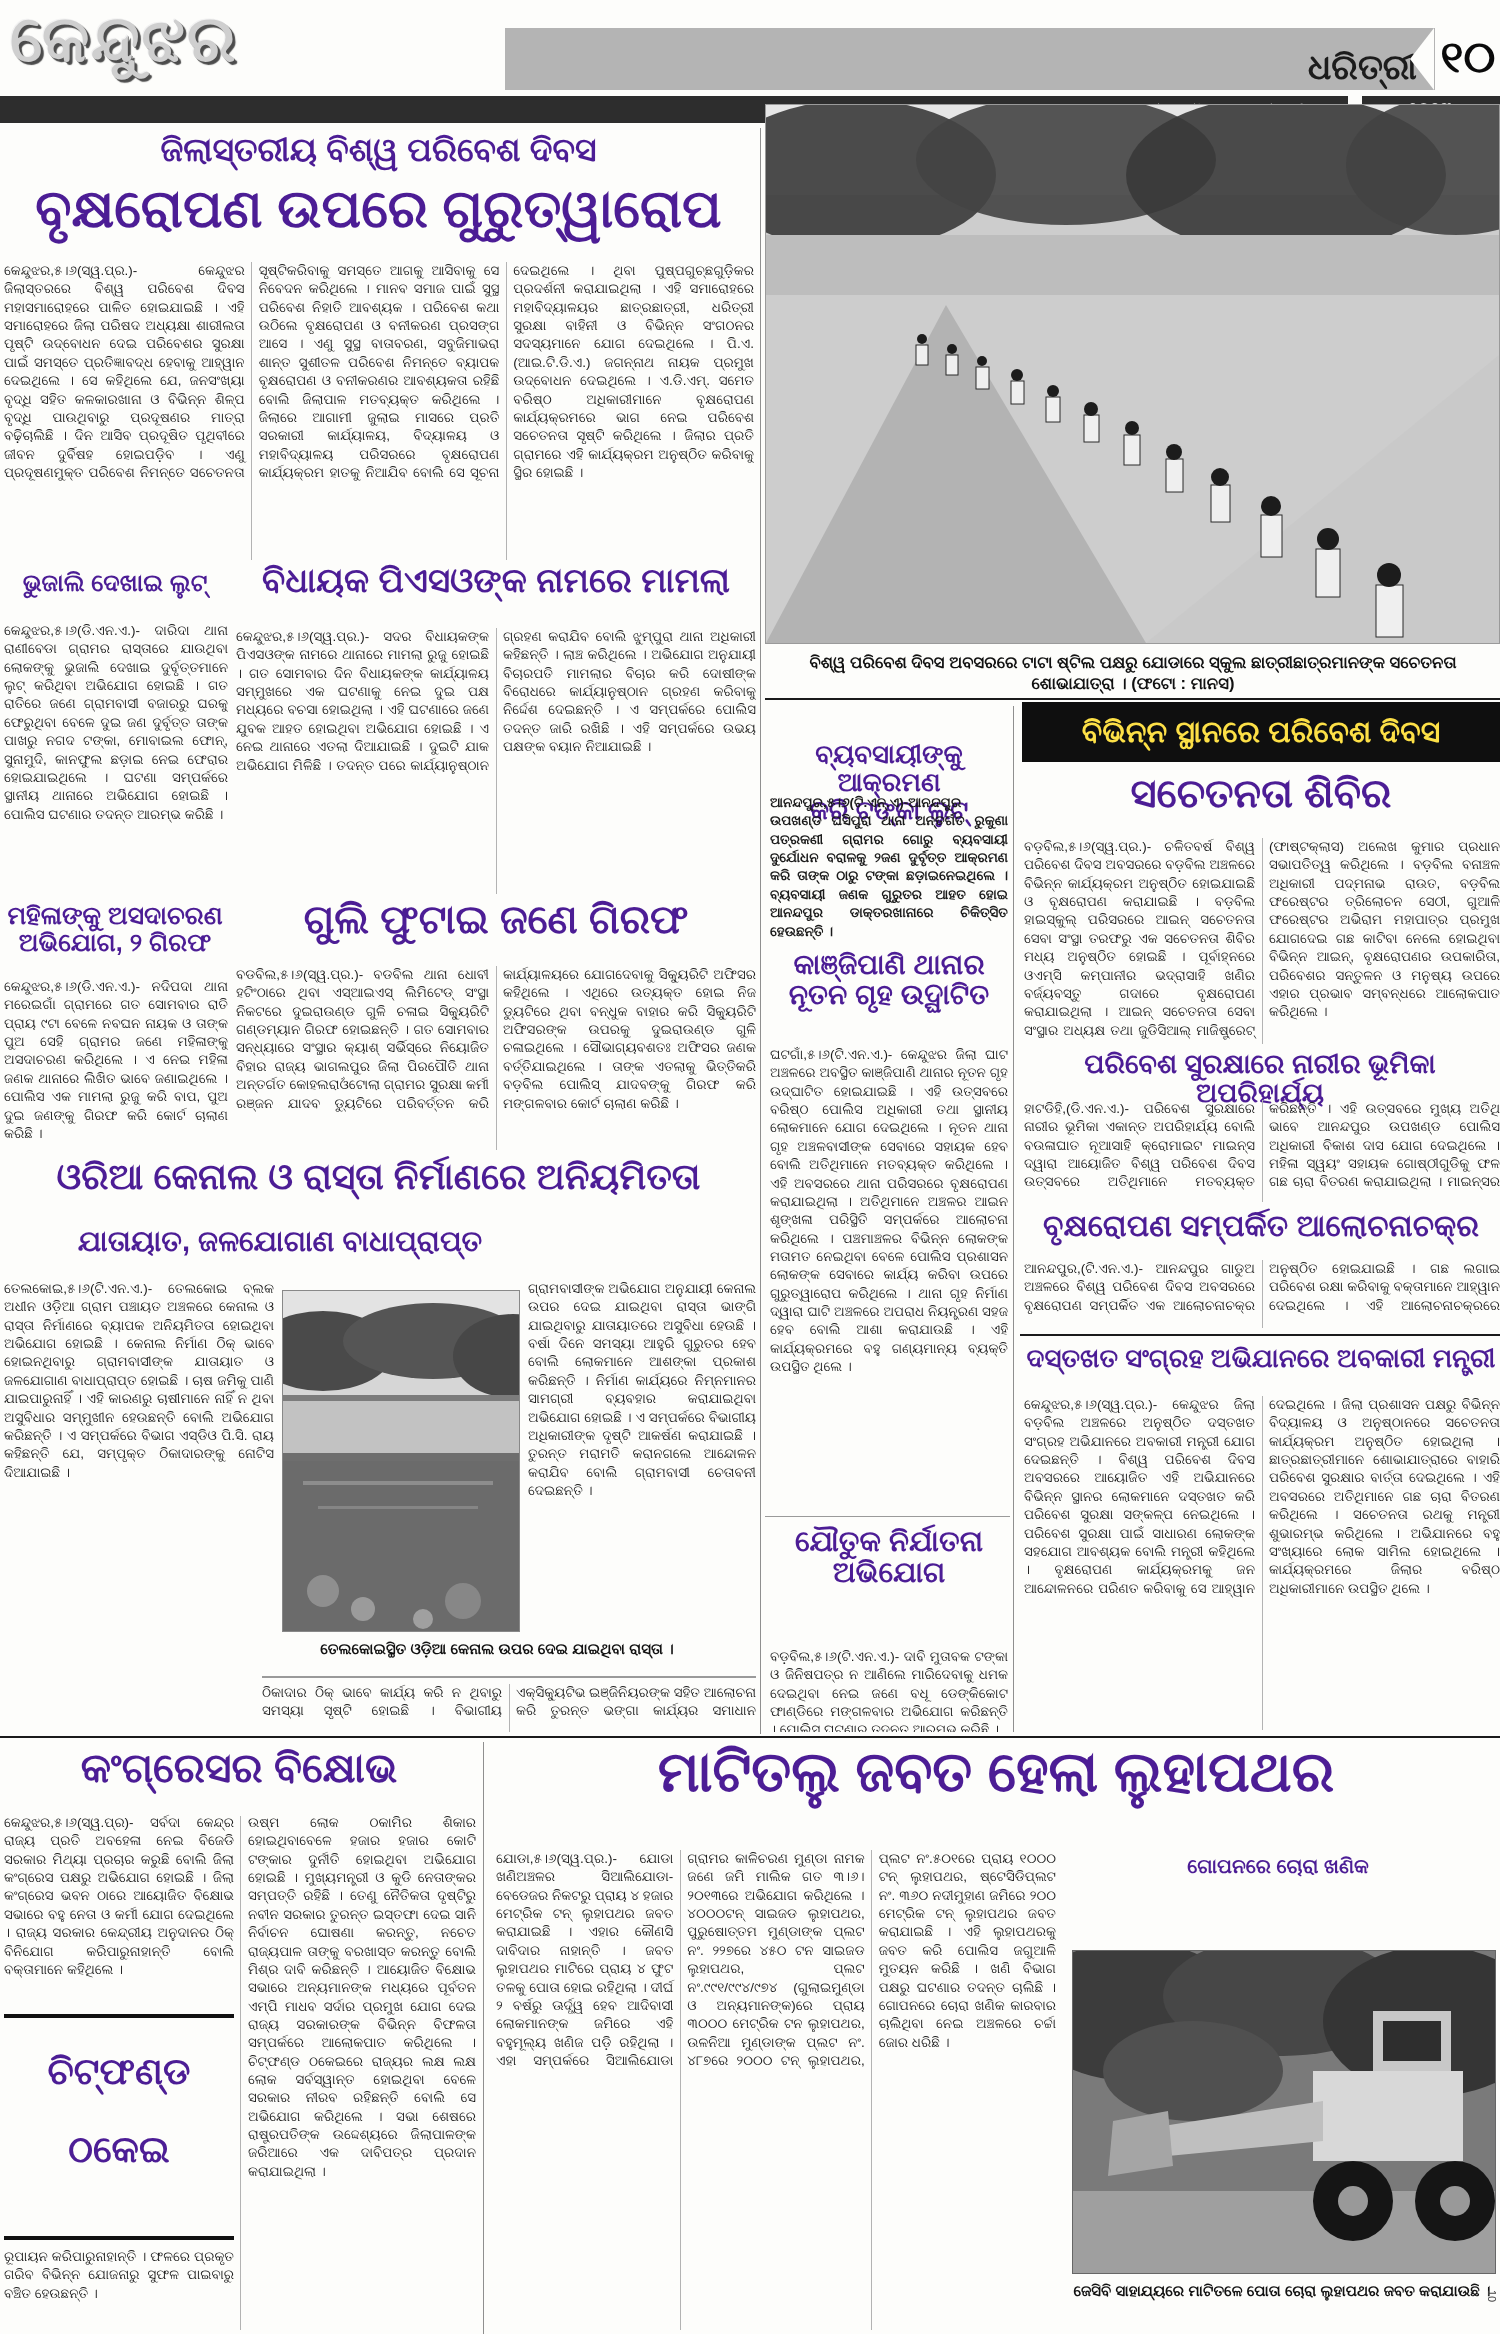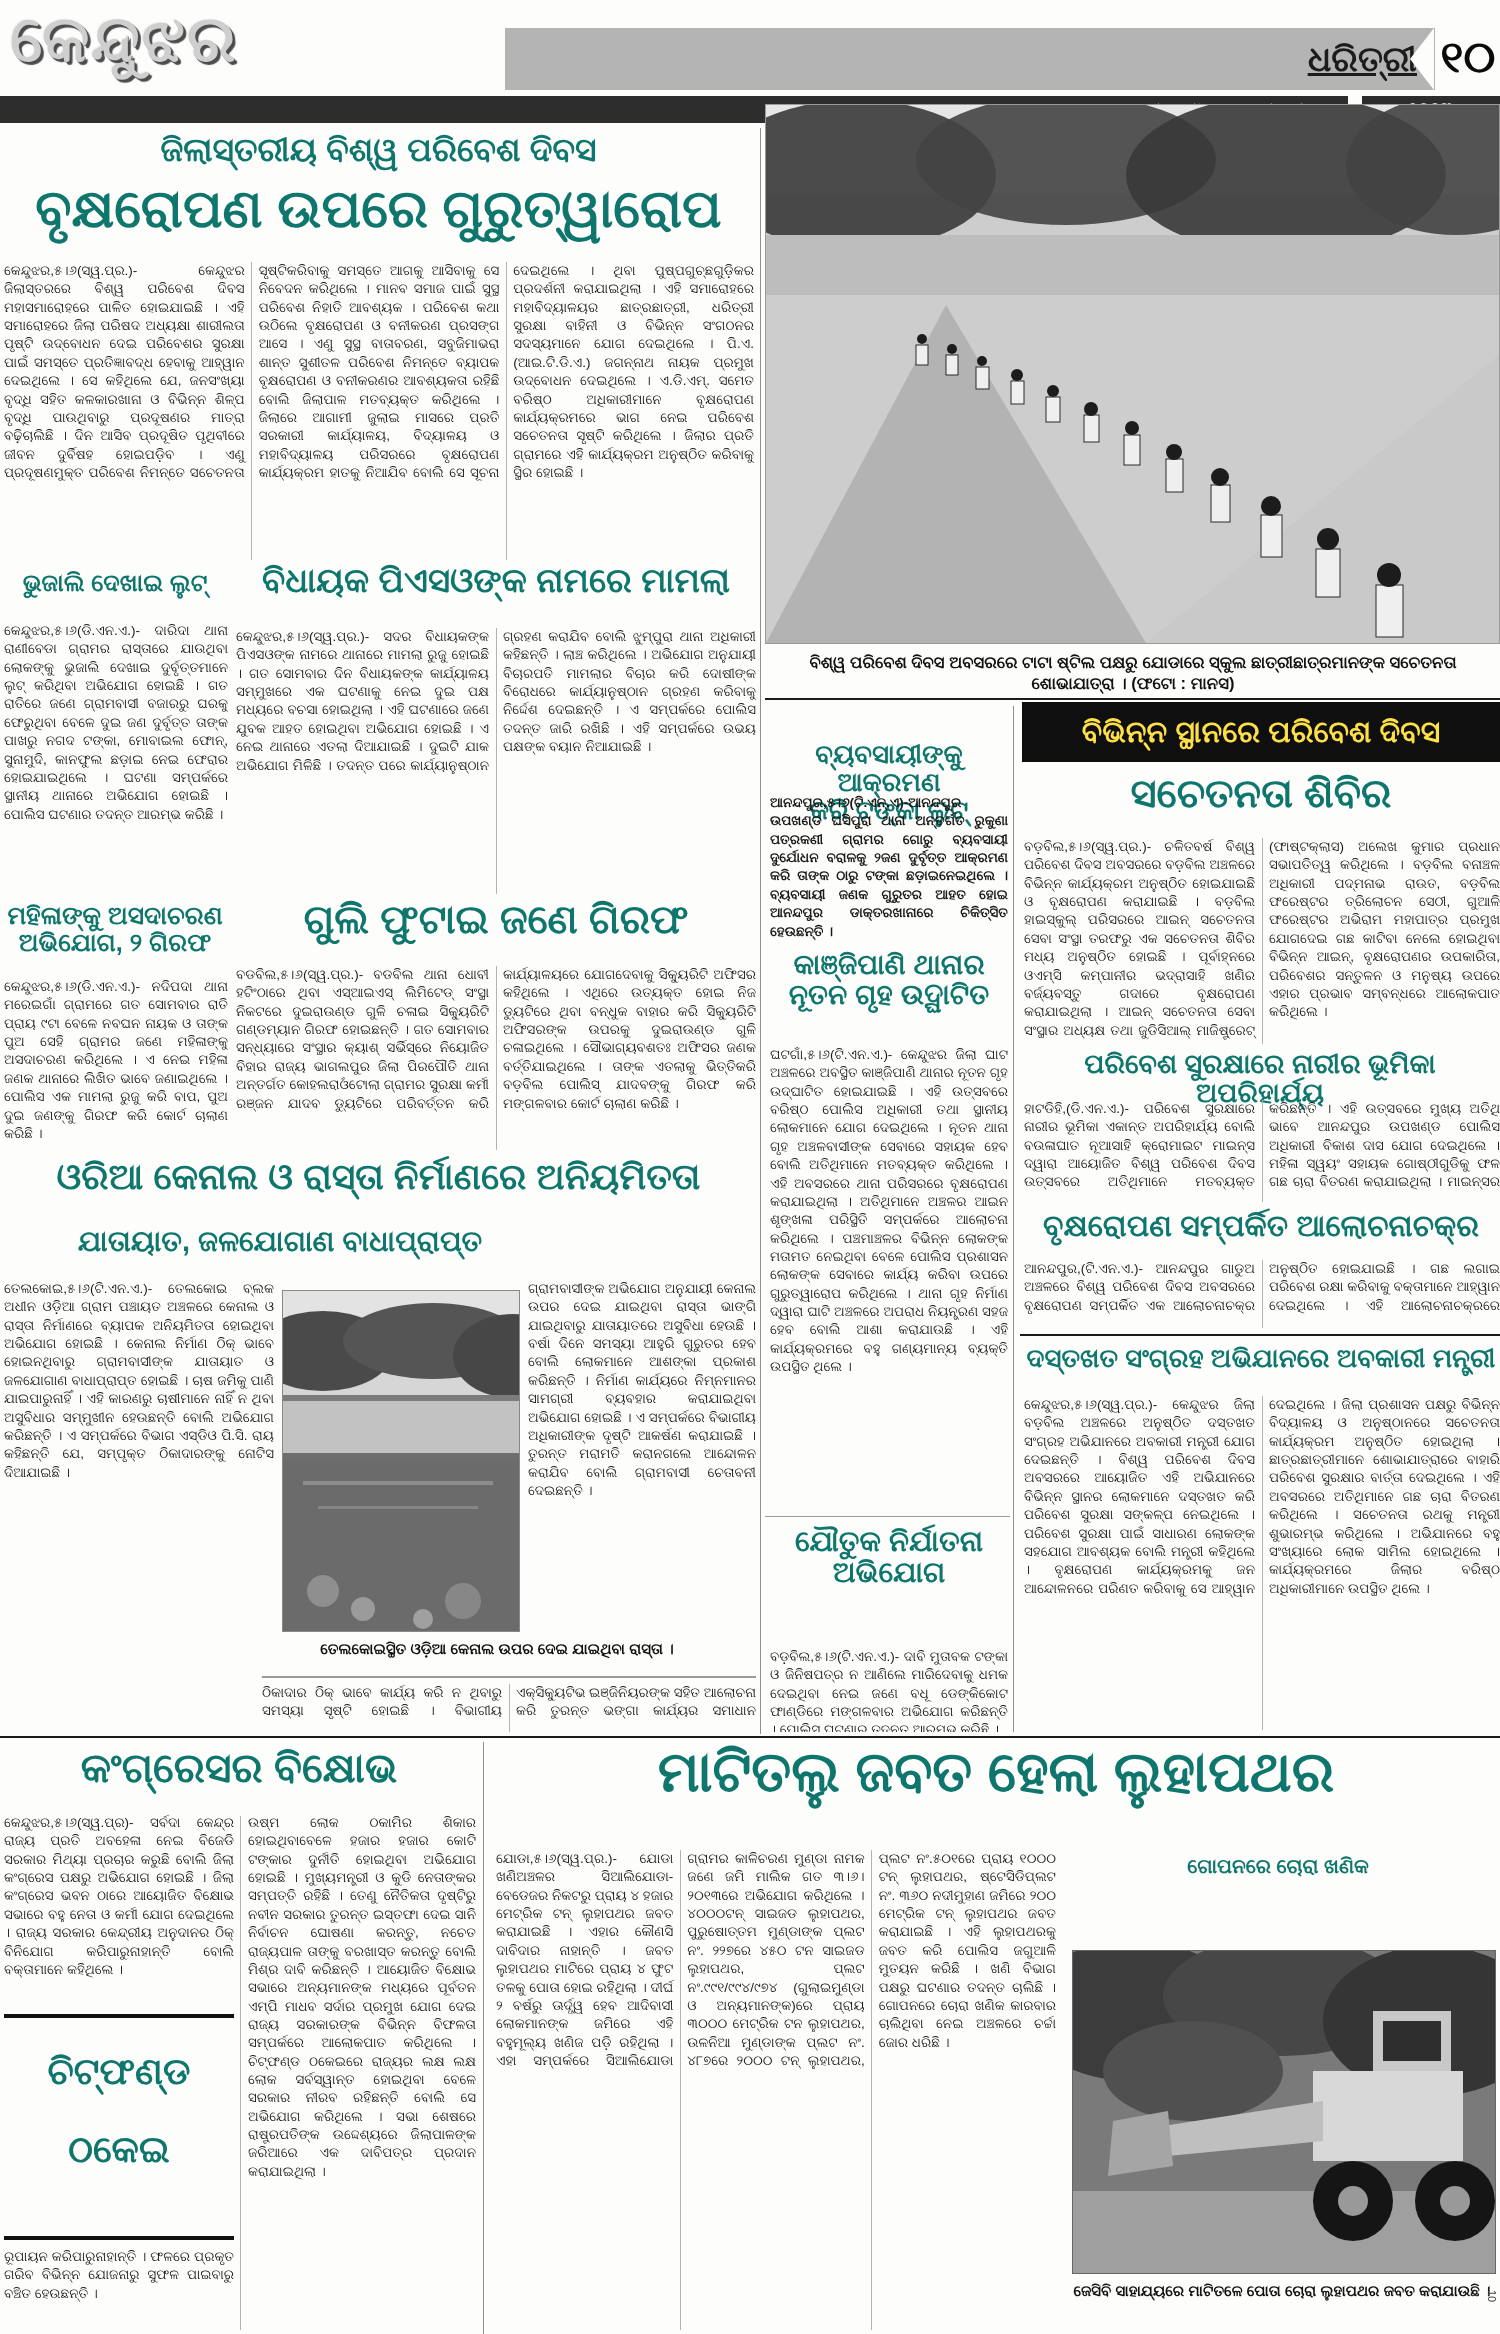--- a/index.html
+++ b/index.html
@@ -2,21 +2,21 @@
 <html><head>
 <meta charset="utf-8">
 <style>
   html,body{margin:0;padding:0;background:#e8e8e6;}
   #page{position:relative;width:1500px;height:2334px;background:#fdfdfb;overflow:hidden;
         font-family:"Liberation Sans","DejaVu Sans",sans-serif;color:#141414;}
   .abs{position:absolute;}
   .body-text{font-size:13.5px;line-height:1.36;text-align:justify;overflow:hidden;word-break:break-word;color:#1a1a1a;}
   .cols2{columns:2;column-gap:14px;column-rule:1px solid #b3b3b3;}
   .cols3{columns:3;column-gap:14px;column-rule:1px solid #b3b3b3;}
-  .hl{font-weight:700;text-align:center;color:#0f766e;line-height:1.08;}
+  .hl{font-weight:700;text-align:center;color:#4c1d95;line-height:1.08;}
   .caption{font-weight:700;text-align:center;font-size:16px;line-height:1.25;color:#111;}
   .vrule{background:#8f8f8f;width:1px;}
   .hrule{background:#1b1b1b;}
   .hrule-thin{background:#9a9a9a;}
   #logo{font-size:64px;font-weight:800;letter-spacing:2px;color:#cfcfcf;
         text-shadow:3px 3px 1px #4c4c4c,-1px -1px 0 #f2f2f2,1px 1px 0 #7a7a7a;}
   #gray-bar{background:#b4b4b4;}
   #gray-bar .brand{font-size:35px;font-weight:700;color:#1c1c1c;}
   #date-bar,#year-box{background:#2d2d2d;color:#ffffff;font-weight:700;}
   #page-num{font-size:44px;font-weight:800;color:#0a0a0a;text-align:center;}
@@ -24,21 +24,21 @@
   .box-head{border-top:4px solid #111;border-bottom:4px solid #111;}
   svg{display:block;}
 </style>
 </head>
 <body>
 
 <div id="page">
 
   <div id="logo" class="abs" style="left:10px;top:2px;width:490px;">କେନ୍ଦୁଝର</div>
   <div id="gray-bar" class="abs" style="left:505px;top:28px;width:930px;height:62px;">
-    <div class="brand" style="position:absolute;right:18px;top:0;line-height:62px;text-decoration:underline;">ଧରିତ୍ରୀ</div>
+    <div class="brand" style="position:absolute;right:18px;top:8px;line-height:62px;">ଧରିତ୍ରୀ</div>
   </div>
   <div class="abs" style="left:1410px;top:28px;width:0;height:0;border-top:31px solid transparent;border-bottom:31px solid transparent;border-right:24px solid #fdfdfb;"></div>
   <div id="page-num" class="abs" style="left:1436px;top:22px;width:64px;height:70px;line-height:70px;">୧୦</div>
   <div id="date-bar" class="abs" style="left:0;top:96px;width:1348px;height:27px;line-height:27px;text-align:right;padding-right:14px;box-sizing:border-box;font-size:17px;">ବାଲେଶ୍ୱର, ଗୁରୁବାର, ୬ ଜୁନ</div>
   <div id="year-box" class="abs" style="left:1362px;top:96px;width:138px;height:27px;line-height:27px;text-align:center;font-size:18px;">୨୦୧୩</div>
 
   <div class="abs vrule" style="left:760px;top:128px;height:1606px;"></div>
 
   <div class="abs hl" style="left:0;top:132px;width:757px;font-size:33px;">ଜିଲାସ୍ତରୀୟ ବିଶ୍ୱ ପରିବେଶ ଦିବସ</div>
   <div class="abs hl" style="left:0;top:180px;width:757px;font-size:53px;">ବୃକ୍ଷରୋପଣ ଉପରେ ଗୁରୁତ୍ୱାରୋପ</div>

